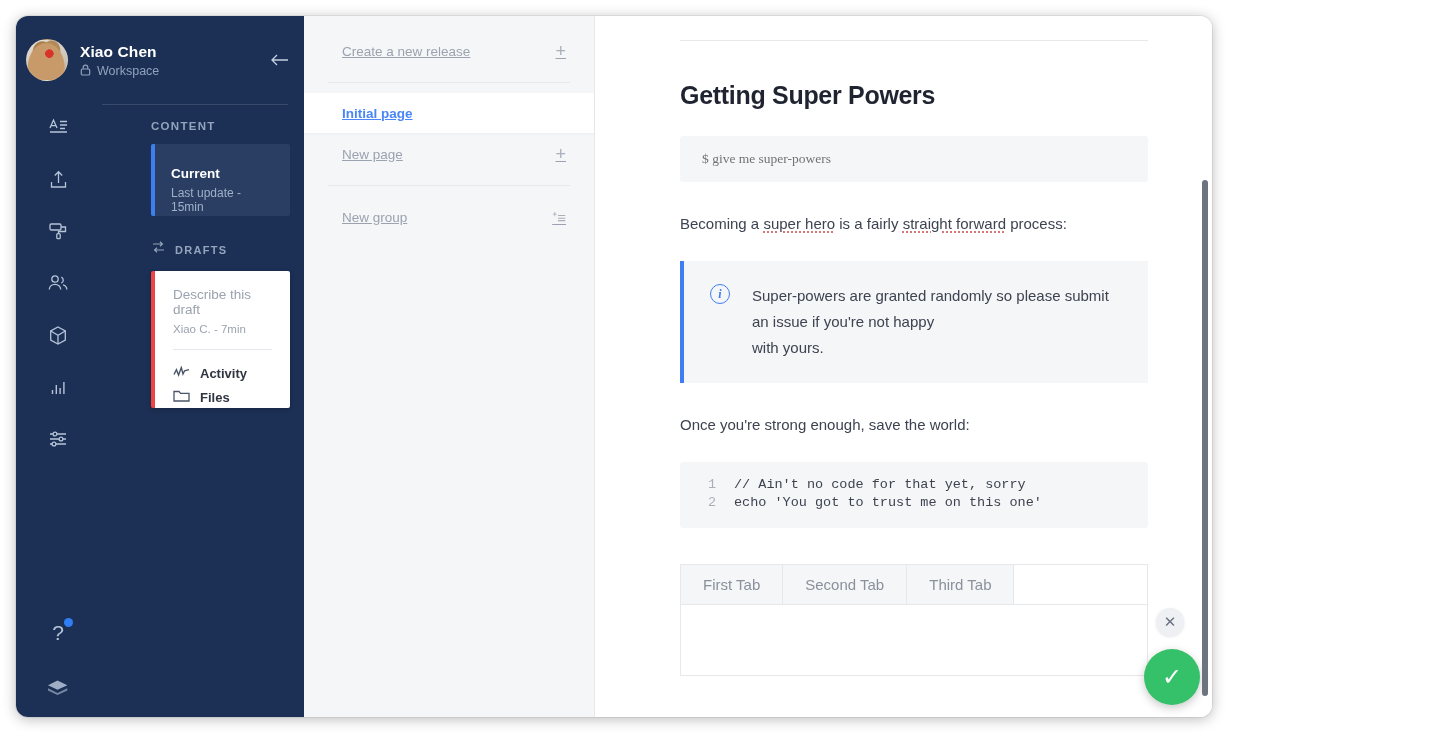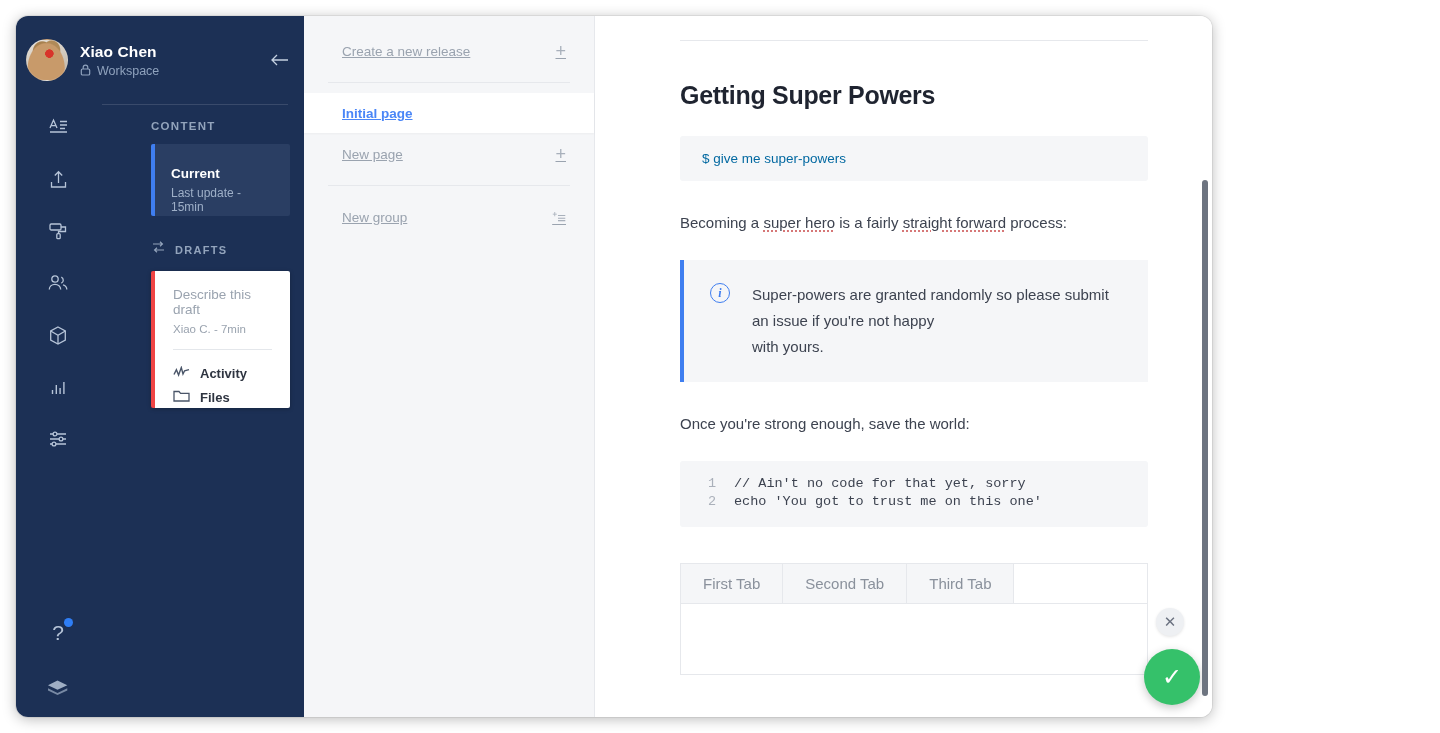--- a/index.html
+++ b/index.html
@@ -166,22 +166,22 @@
   .doc { padding: 24px 64px 0 85px; position: relative; }
   .top-rule { height: 1px; background: #e6e8ec; margin-bottom: 40px; }
   .h1 {
     font-size: 25px; font-weight: bold; color: #1f2430;
     letter-spacing: -0.3px;
   }
   .shell {
     margin-top: 26px;
     background: #f5f6f8; border-radius: 3px;
     padding: 15px 22px;
-    font-family: Liberation Sans, sans-serif;
-    font-size: 13.5px; color: #0369a1;
+    font-family: Liberation Serif, serif;
+    font-size: 13.5px; color: #737373;
   }
   .para {
     margin-top: 30px;
     font-size: 15px; color: #3d4350; line-height: 1.55;
   }
   .squiggle {
     text-decoration: underline;
     text-decoration-style: dotted;
     text-decoration-color: #c94b4b;
     text-underline-offset: 3px;

